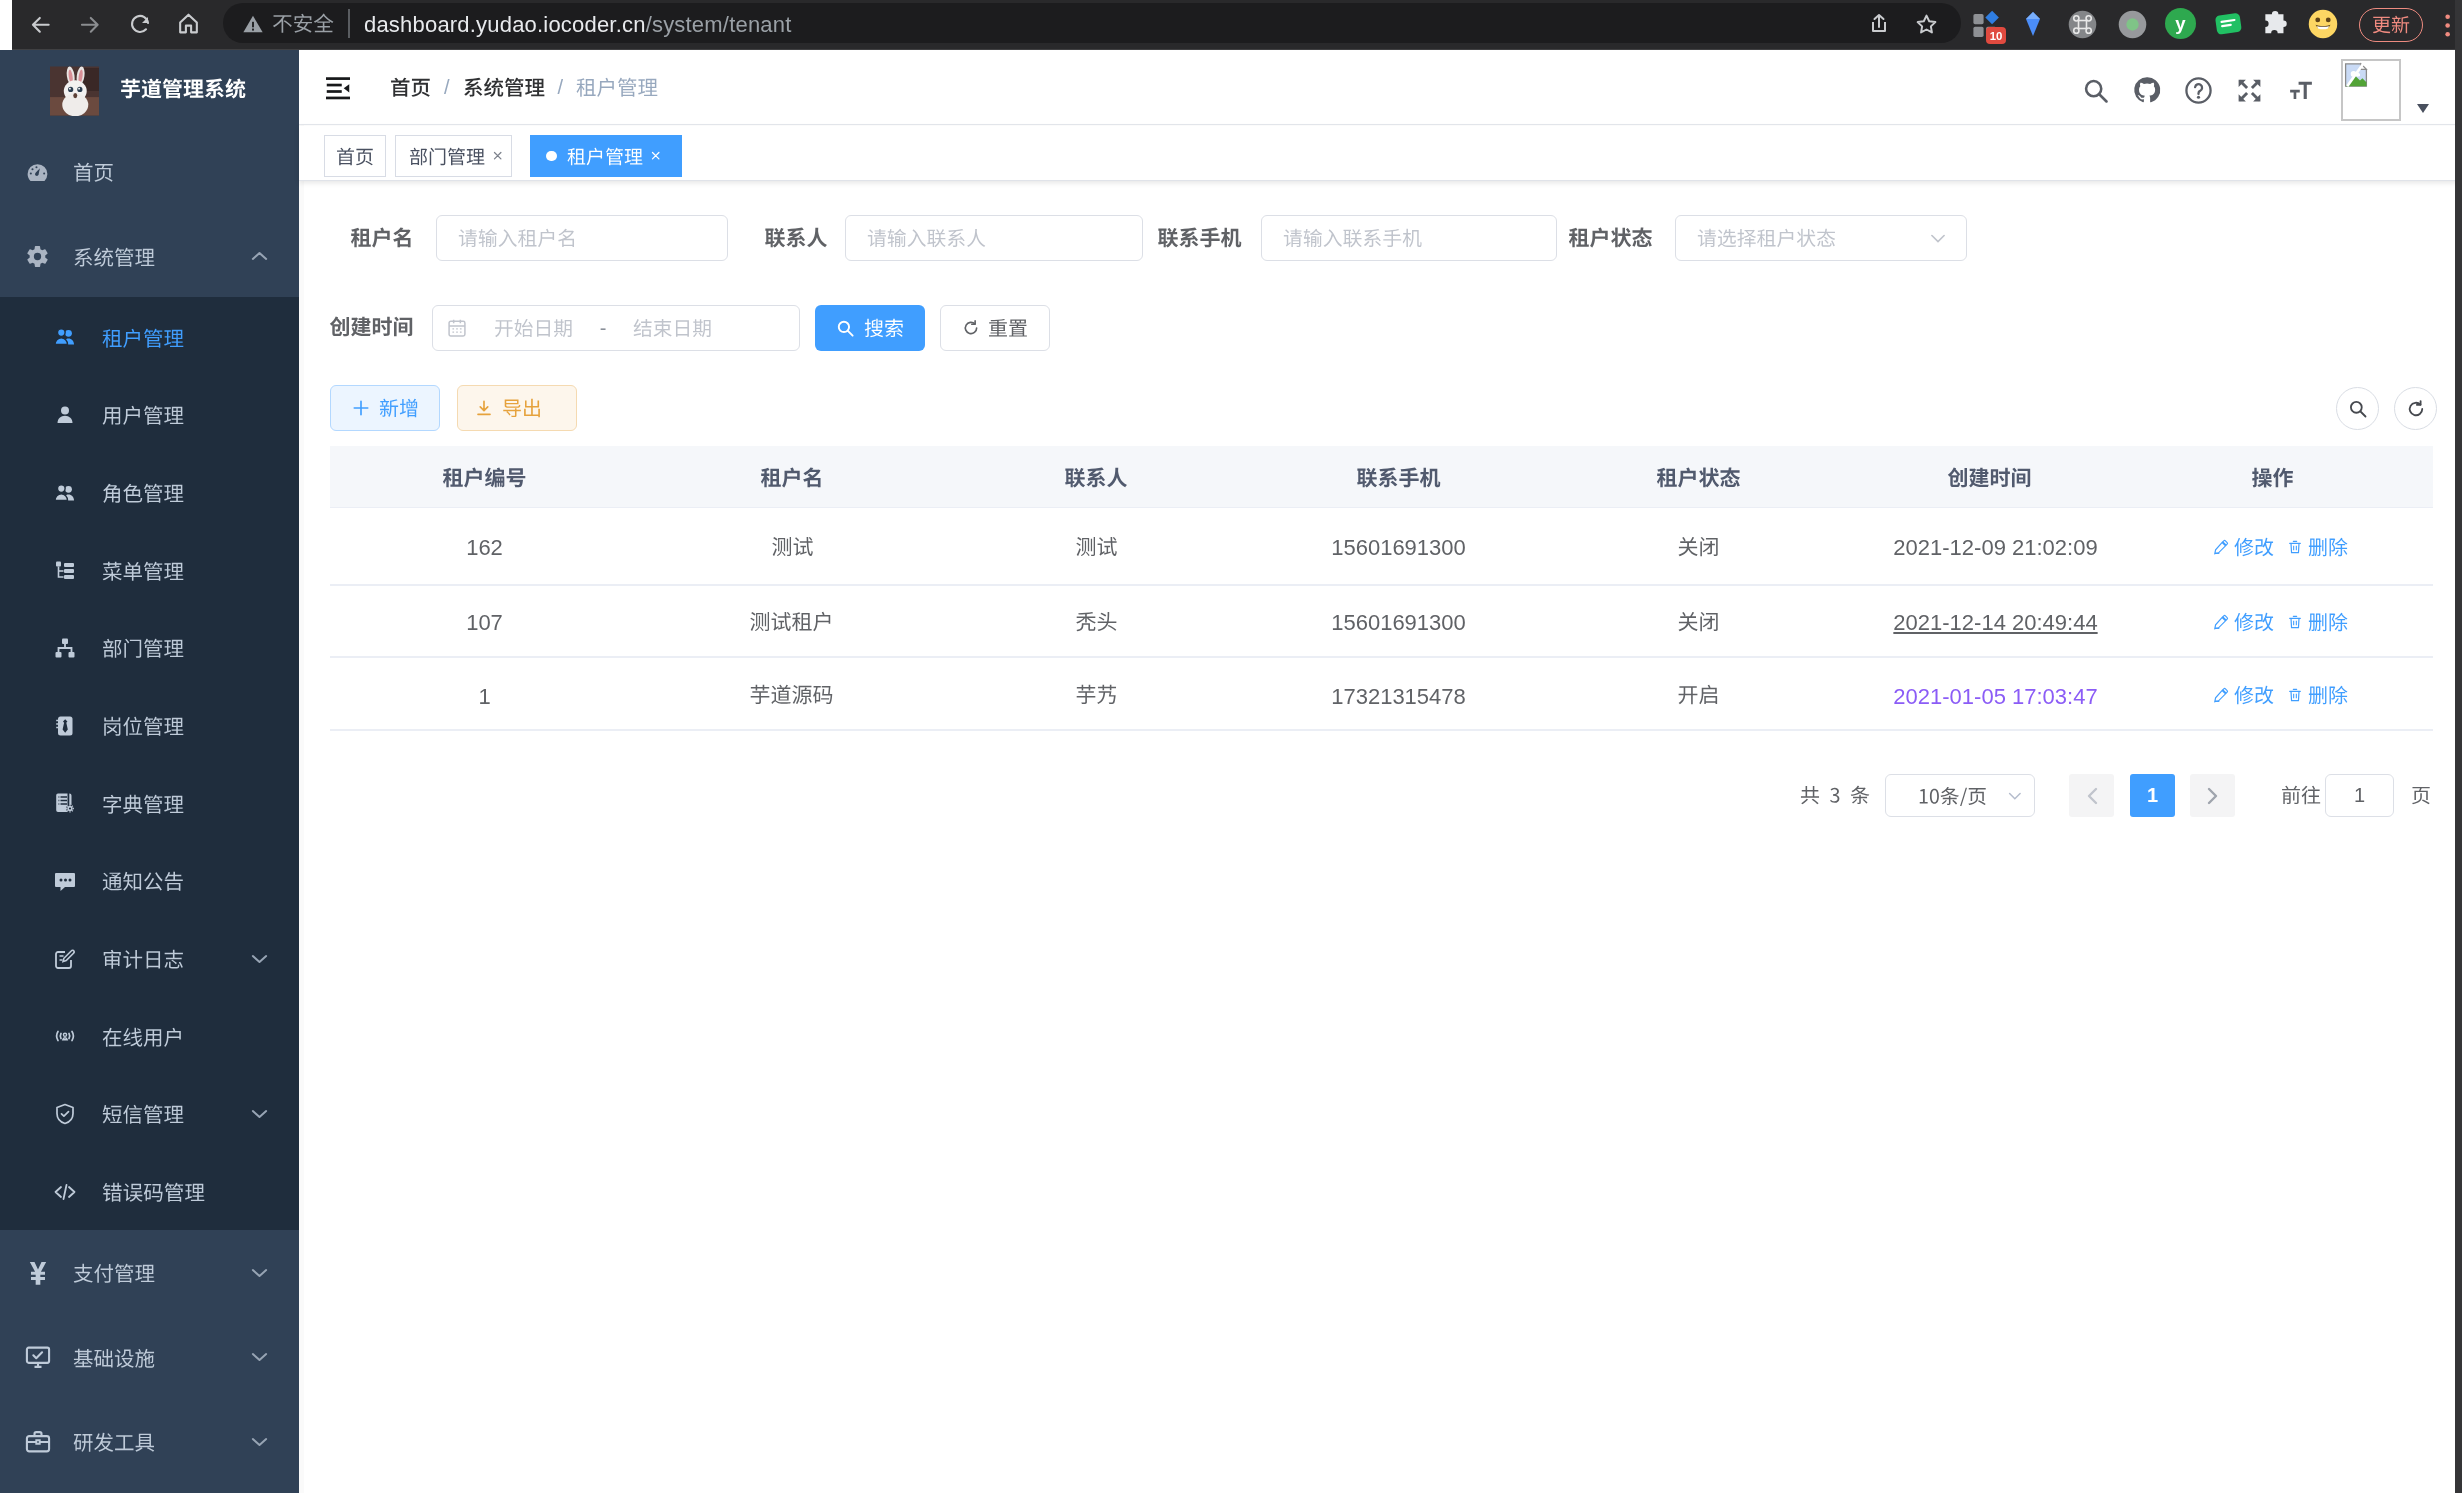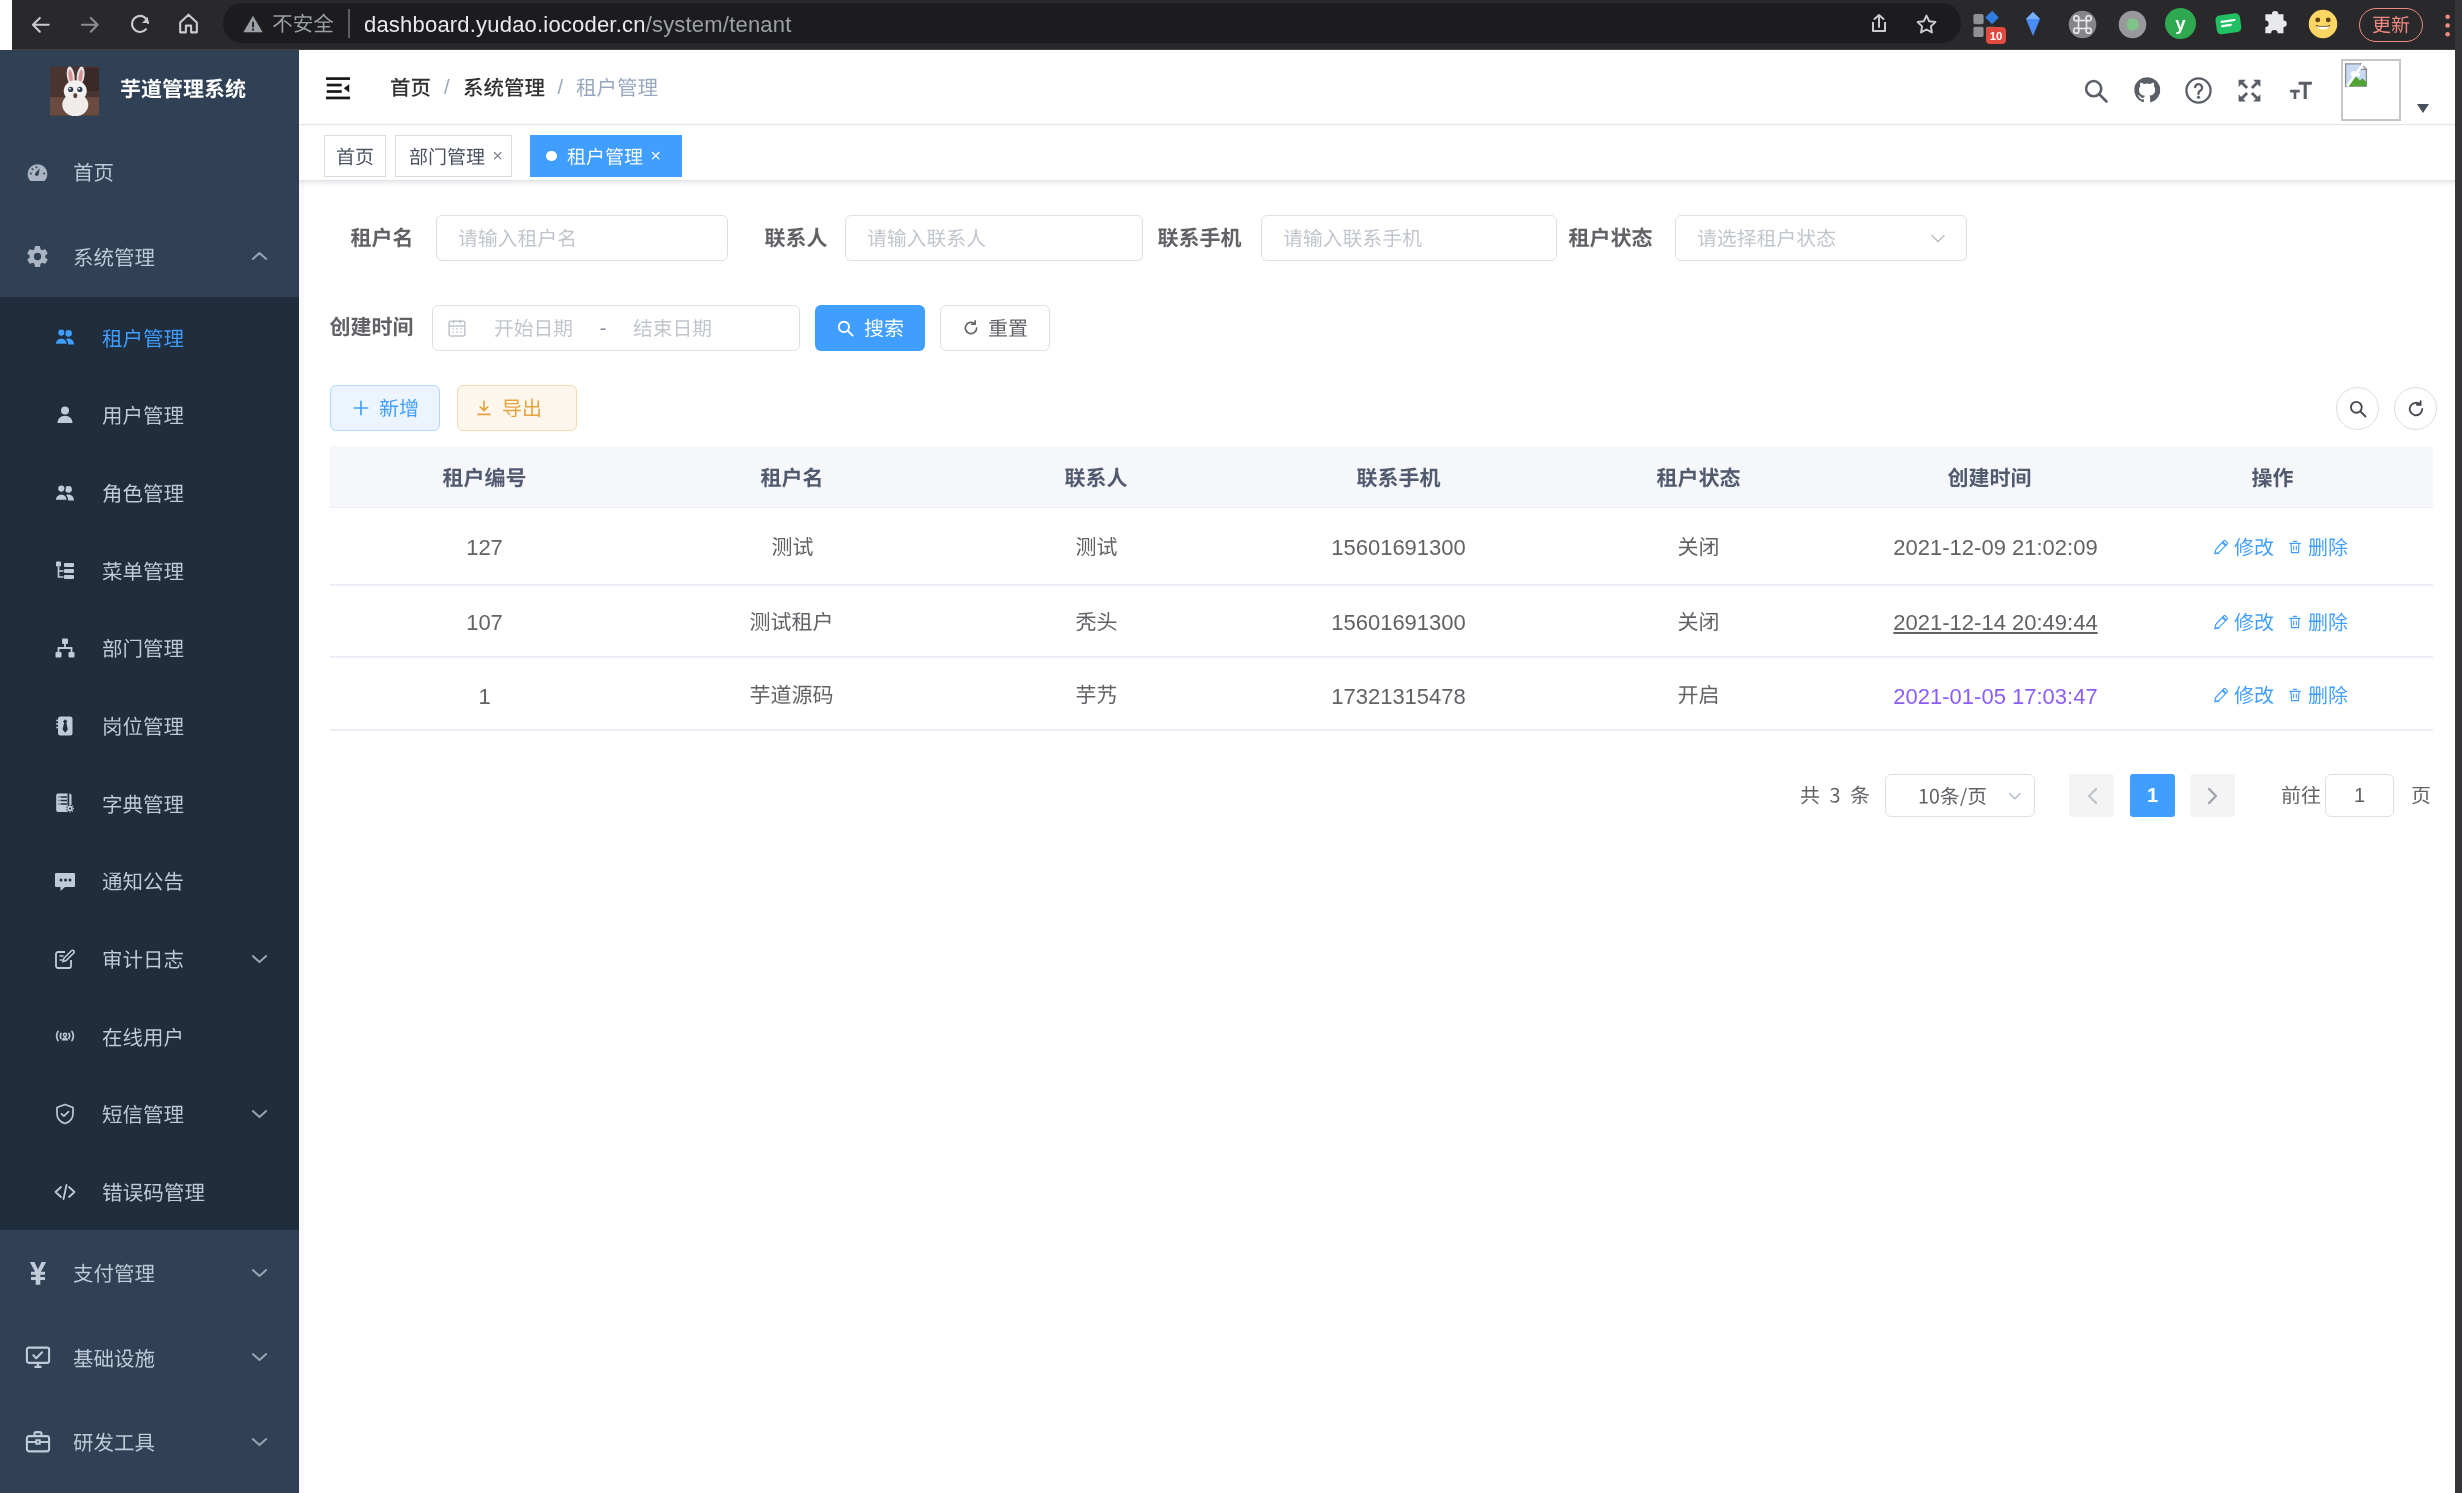--- a/index.html
+++ b/index.html
@@ -792,21 +792,21 @@
       <use href="#q84" x="2000"></use>
       <use href="#q85" x="3000"></use>
     </svg>
   </div>
 <div style="position:absolute;left:2251px;top:467px;display:flex;">
     <svg class="ct " width="43" height="21" viewBox="0 -880 2000 1000" fill="#515a6e">
       <use href="#q100" x="0"></use>
       <use href="#q101" x="1000"></use>
     </svg>
   </div>
-<div style="left:484px;top:535px;width:305px;margin-left:-152px;text-align:center;position:absolute;font:400 22px 'Liberation Sans',sans-serif;color:#606266;">127</div>
+<div style="left:484px;top:535px;width:305px;margin-left:-152px;text-align:center;position:absolute;font:400 22px 'Liberation Sans',sans-serif;color:#606266;">162</div>
 <div style="position:absolute;left:771px;top:536px;display:flex;">
     <svg class="ct " width="43" height="21" viewBox="0 -880 2000 1000" fill="#606266">
       <use href="#q102" x="0"></use>
       <use href="#q103" x="1000"></use>
     </svg>
   </div>
 <div style="position:absolute;left:1075px;top:536px;display:flex;">
     <svg class="ct " width="43" height="21" viewBox="0 -880 2000 1000" fill="#606266">
       <use href="#q102" x="0"></use>
       <use href="#q103" x="1000"></use>

